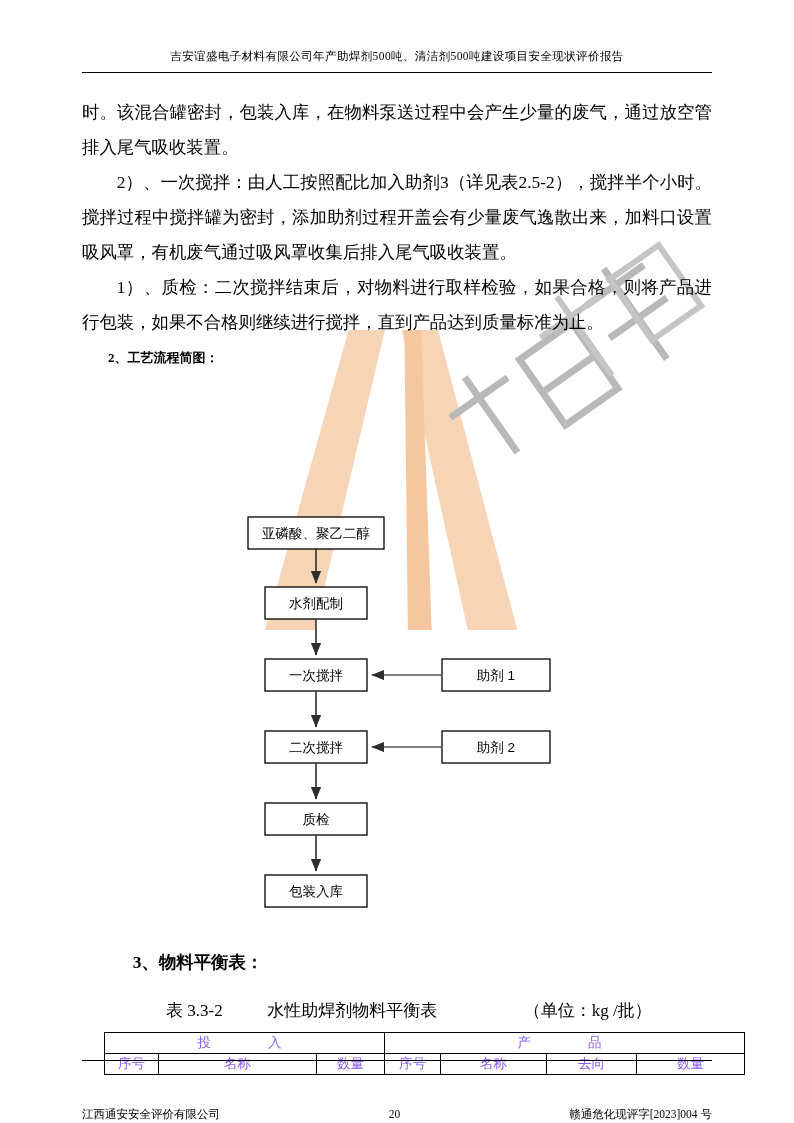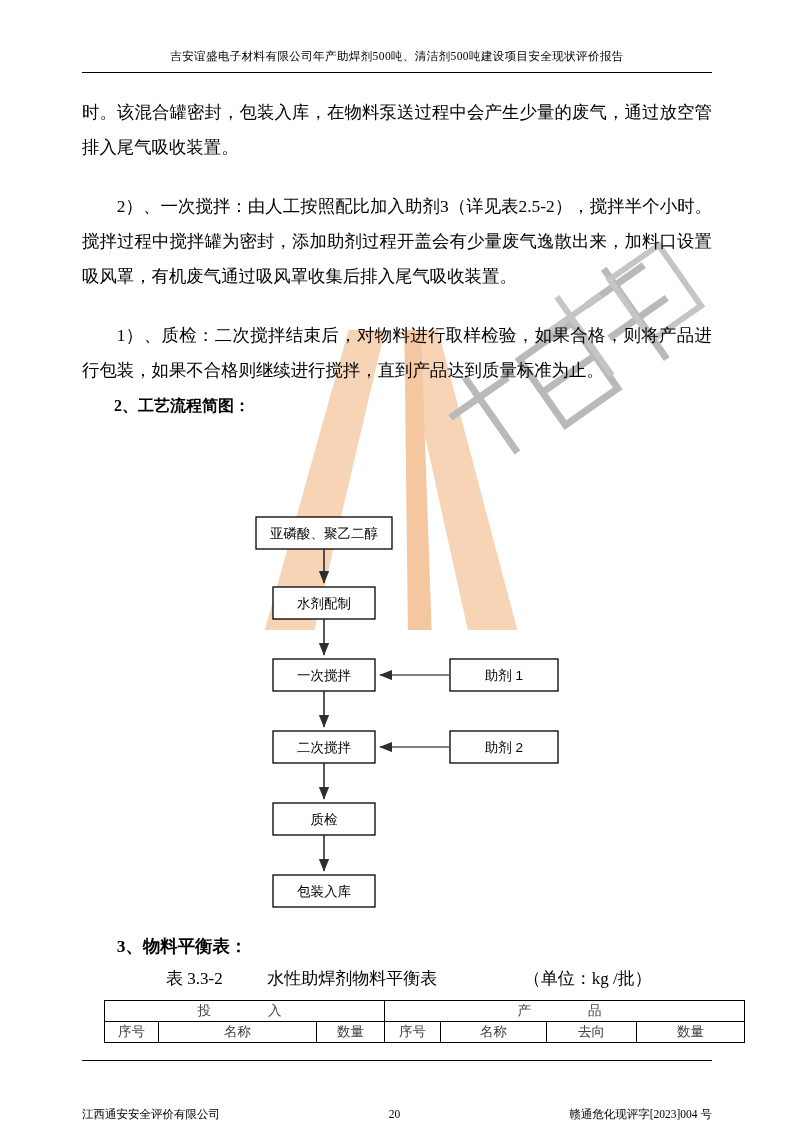--- a/index.html
+++ b/index.html
@@ -72,35 +72,34 @@
     font-size: 17.4px;
     line-height: 35px;
     text-align: justify;
     text-justify: inter-ideograph;
     margin: 0 0 0 0;
     letter-spacing: 0px;
     color: #000;
   }
   .para.indent {
     text-indent: 2em;
-    margin-top: 24px;
   }
   .heading {
-    font-size: 16px;
+    font-size: 13px;
     line-height: 35px;
     font-weight: bold;
     text-indent: 2em;
     margin: 0;
     color: #000;
   }
 
   
   .flowchart {
     position: absolute;
-    left: 82px;
+    left: 74px;
     top: 505px;
     width: 630px;
     height: 415px;
     z-index: 2;
   }
   .flowchart svg {
     display: block;
   }
   .fc-label {
     font-family: "Liberation Sans", "DejaVu Sans", sans-serif;
@@ -114,21 +113,21 @@
     left: 82px;
     top: 930px;
     width: 630px;
     z-index: 2;
   }
   .sec-heading {
     font-size: 17.4px;
     line-height: 32px;
     font-weight: bold;
     text-indent: 2em;
-    margin: 0;
+    margin: 16px;
   }
   .table-caption {
     font-size: 17px;
     line-height: 34px;
     margin: 0;
     padding-left: 84px;
     white-space: nowrap;
   }
   .cap-gap-a { display: inline-block; width: 36px; }
   .cap-gap-b { display: inline-block; width: 78px; }
@@ -141,21 +140,21 @@
     table-layout: fixed;
   }
   table.balance td {
     border: 1.2px solid #000;
     text-align: center;
     font-size: 13.5px;
     font-family: "Liberation Sans", "DejaVu Sans", sans-serif;
     height: 20px;
     line-height: 20px;
     padding: 0;
-    color: #404040;
+    color: #8b5cf6;
   }
   .spaced-wide { letter-spacing: 10px; padding-left: 10px; }
 
   
   .doc-footer-rule {
     position: absolute;
     left: 82px;
     top: 1060px;
     width: 630px;
     height: 0;

